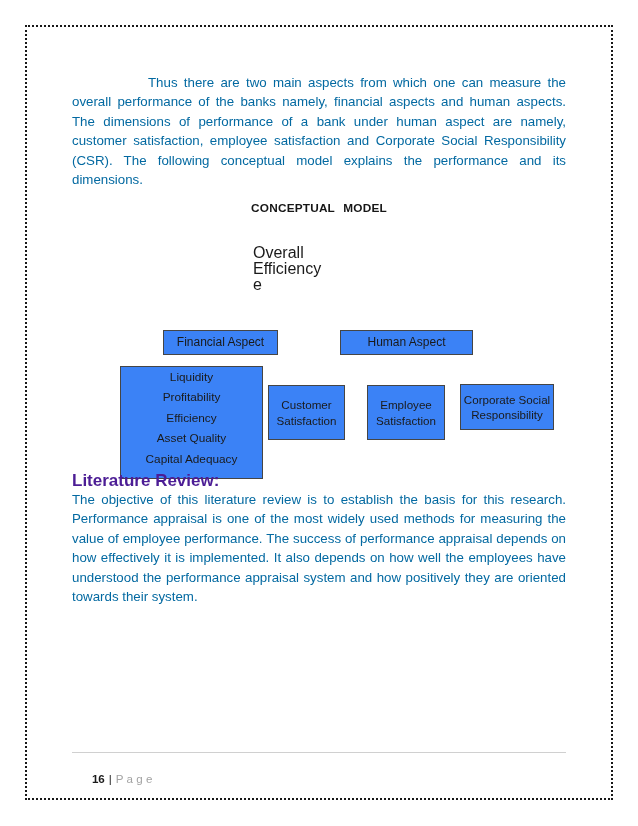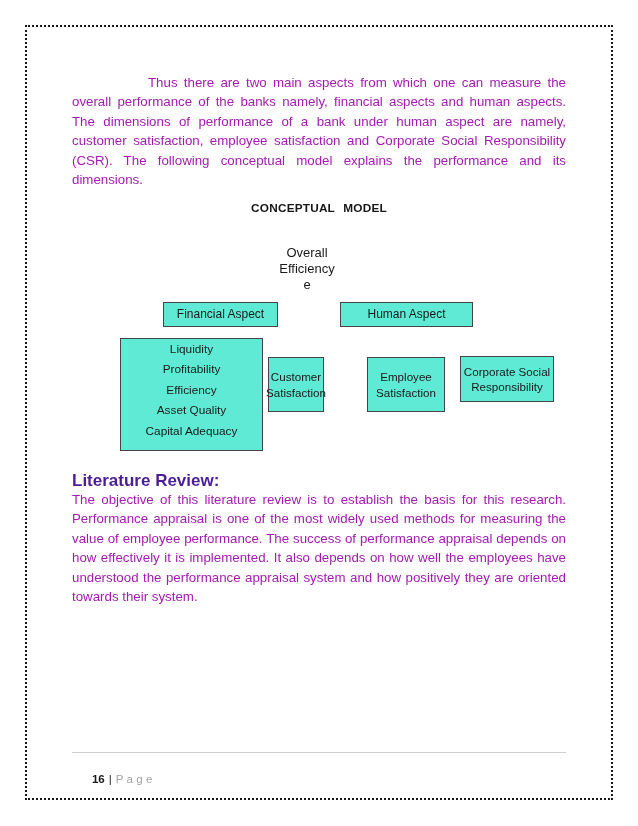--- a/index.html
+++ b/index.html
@@ -22,68 +22,68 @@
     border: 2px dotted #171717;
   }
 
   .para {
     position: absolute;
     left: 72px;
     width: 494px;
     font-size: 13.3px;
     line-height: 19.4px;
     text-align: justify;
-    color: #a21caf;
+    color: #0369a1;
   }
   #para-intro { top: 73px; text-indent: 76px; }
   #para-literature { top: 490px; }
 
   .diagram-title {
     position: absolute;
     left: 72px; top: 201px;
     width: 494px;
     text-align: center;
     font-weight: bold;
     font-size: 11.8px;
     word-spacing: 5px;
     letter-spacing: 0.2px;
     color: #161616;
   }
 
   .overall-label {
     position: absolute;
     left: 253px; top: 245px;
     width: 108px;
-    text-align: center;
-    font-size: 13px;
+    font-size: 16px;
     line-height: 15.8px;
     color: #1a1a1a;
   }
 
   .dbox {
     position: absolute;
     border: 1px solid #454545;
-    background: #5eead4;
+    background: #3b82f6;
     display: flex;
     align-items: center;
     justify-content: center;
     text-align: center;
     font-size: 11.6px;
     line-height: 15.8px;
     color: #1a1a1a;
     padding: 2px;
+    margin-top: 28px;
   }
   #box-financial-aspect { left: 163px; top: 302px; width: 115px; height: 25px; font-size: 12px; }
   #box-human-aspect     { left: 340px; top: 302px; width: 133px; height: 25px; font-size: 12px; }
   #box-financial-dimensions {
     left: 120px; top: 338px; width: 143px; height: 113px;
     display: block; padding-top: 0; font-size: 11.8px;
   }
   #box-financial-dimensions .dim-item { text-align: center; line-height: 20.4px; }
-  #box-customer { left: 268px; top: 357px; width: 56px; height: 55px; }
+  #box-customer { left: 268px; top: 357px; width: 77px; height: 55px; }
   #box-employee { left: 367px; top: 357px; width: 78px; height: 55px; }
   #box-csr      { left: 460px; top: 356px; width: 94px; height: 46px; line-height: 15.2px; }
 
   .lit-heading {
     position: absolute;
     left: 72px; top: 471px;
     font-size: 17px;
     font-weight: bold;
     color: #4c1d95;
   }

